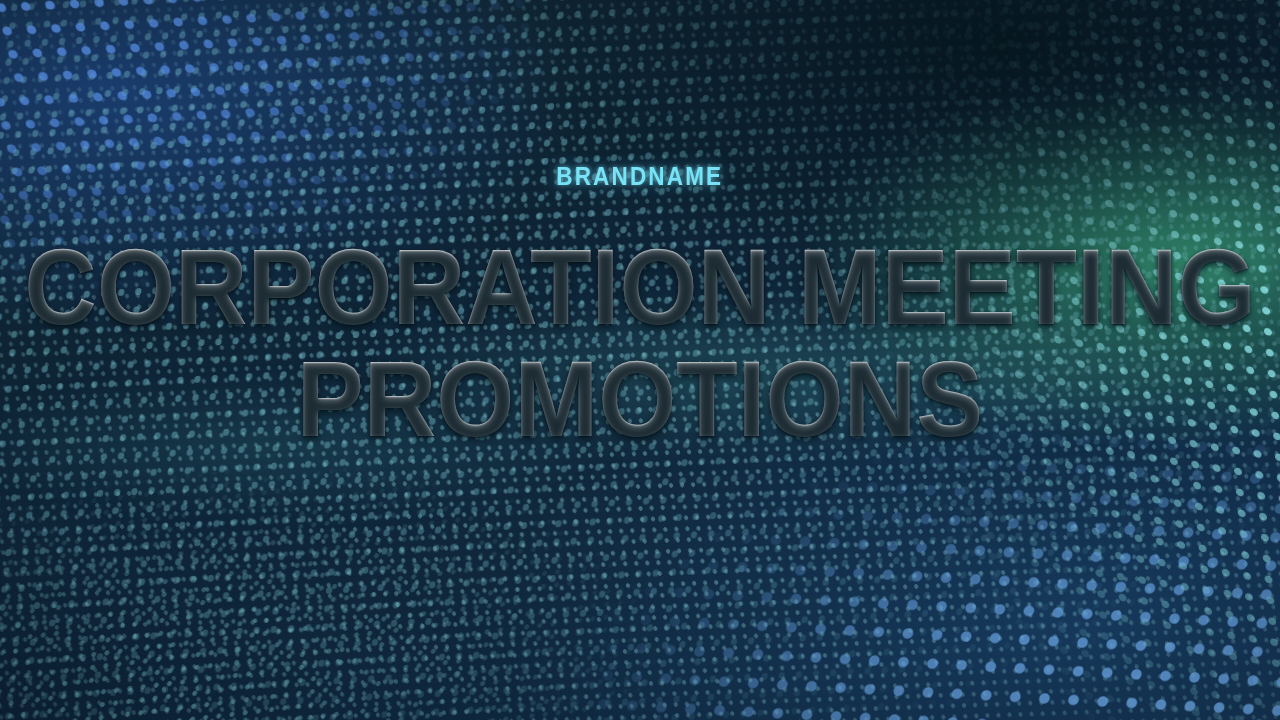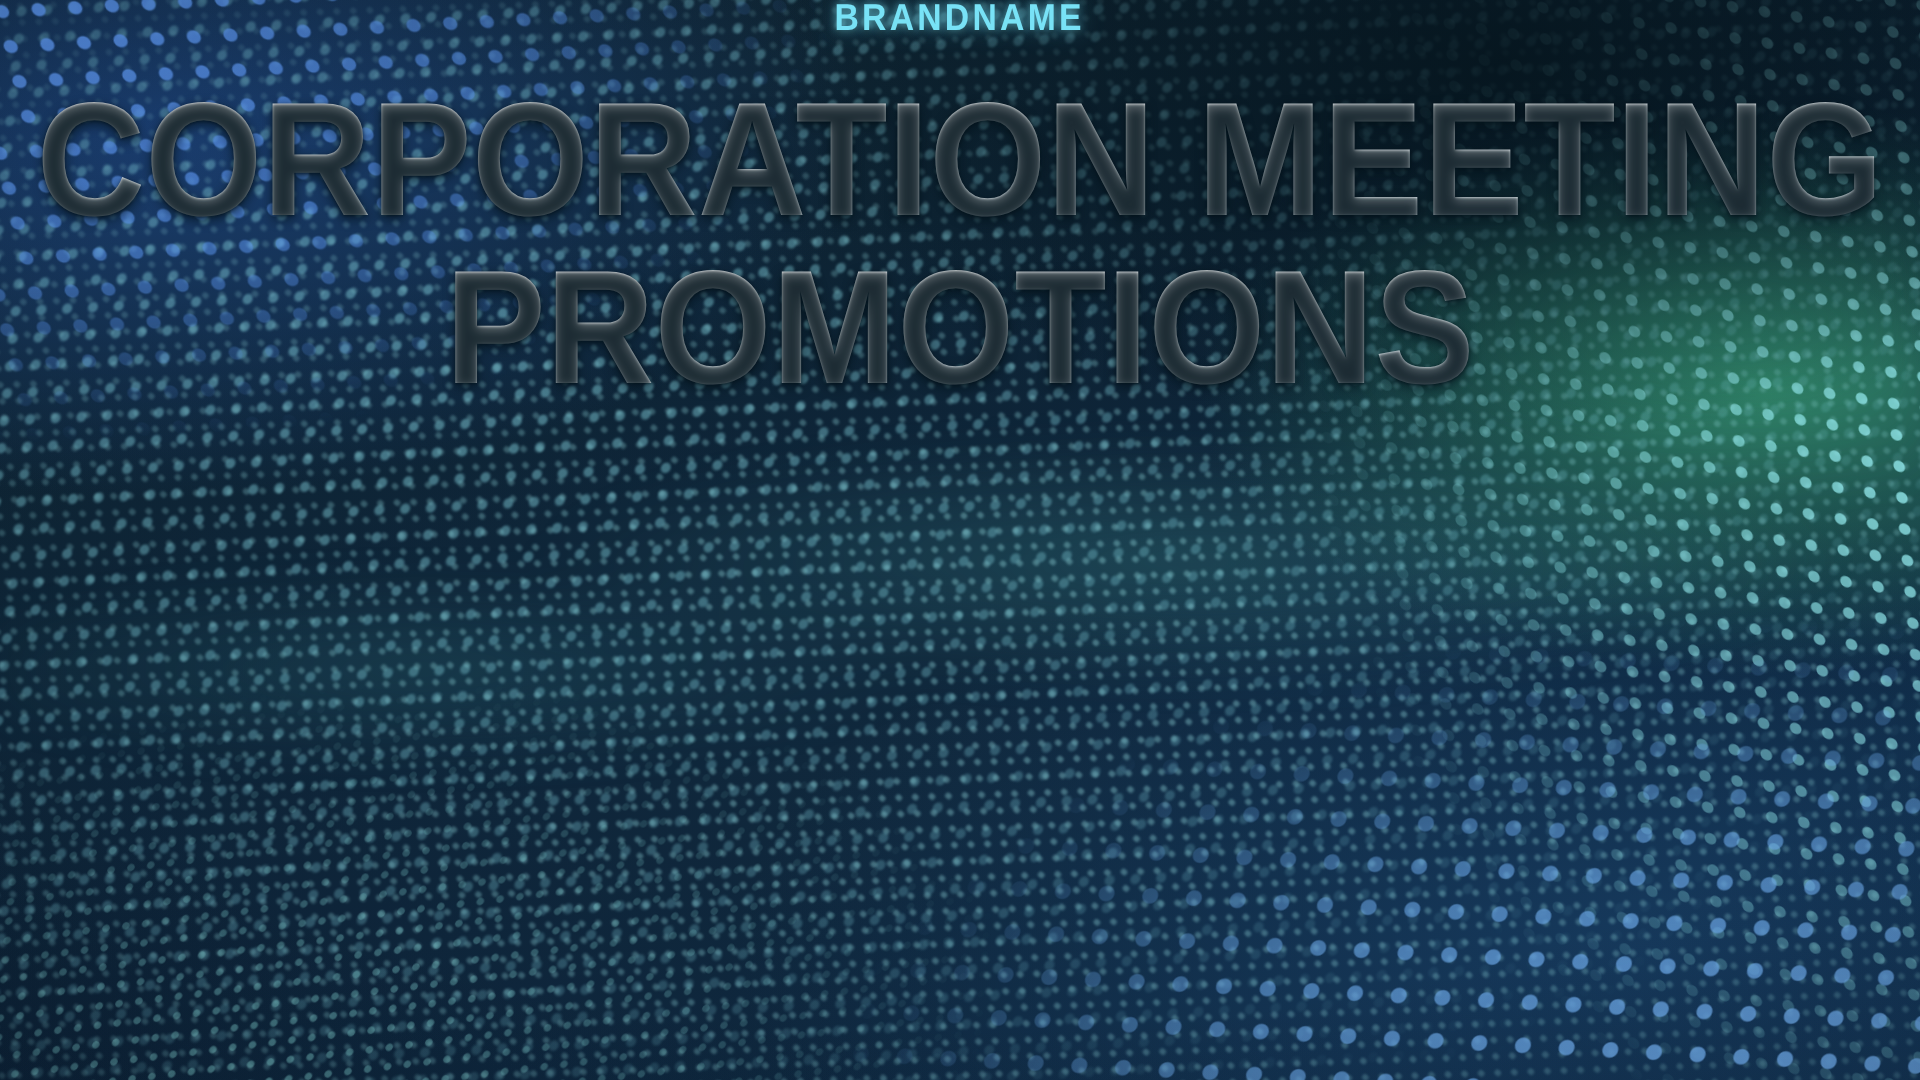--- a/index.html
+++ b/index.html
@@ -114,22 +114,24 @@
   }
 
   
   #dots-far, #dots-mid { filter:blur(.6px); }
 
   
   #content {
     position:absolute; inset:0;
     display:flex; flex-direction:column;
     align-items:center; justify-content:flex-start;
+    padding-top:164px;
     text-align:center;
     z-index:10;
+    gap:17px;
   }
 
   #brandname {
     font-family:"Liberation Sans Narrow","Liberation Sans", sans-serif;
     font-weight:700;
     font-size:25px;
     letter-spacing:2.4px;
     line-height:1;
     color:#78E2F6;
     transform:scaleX(.9);

